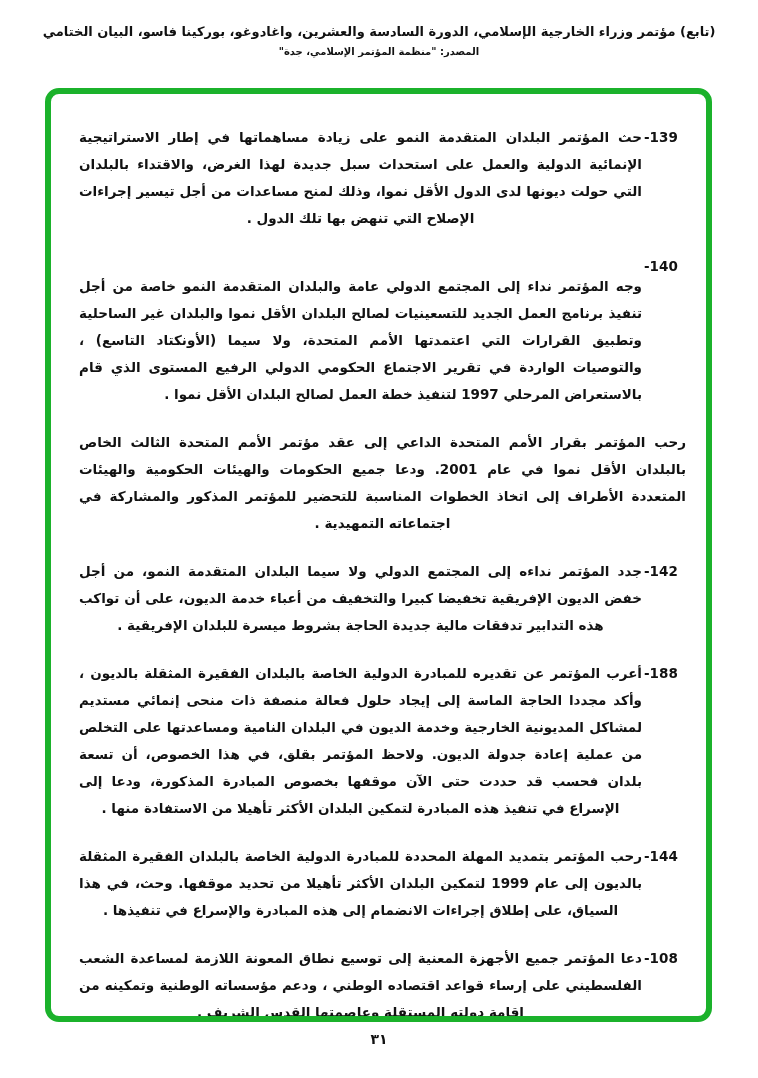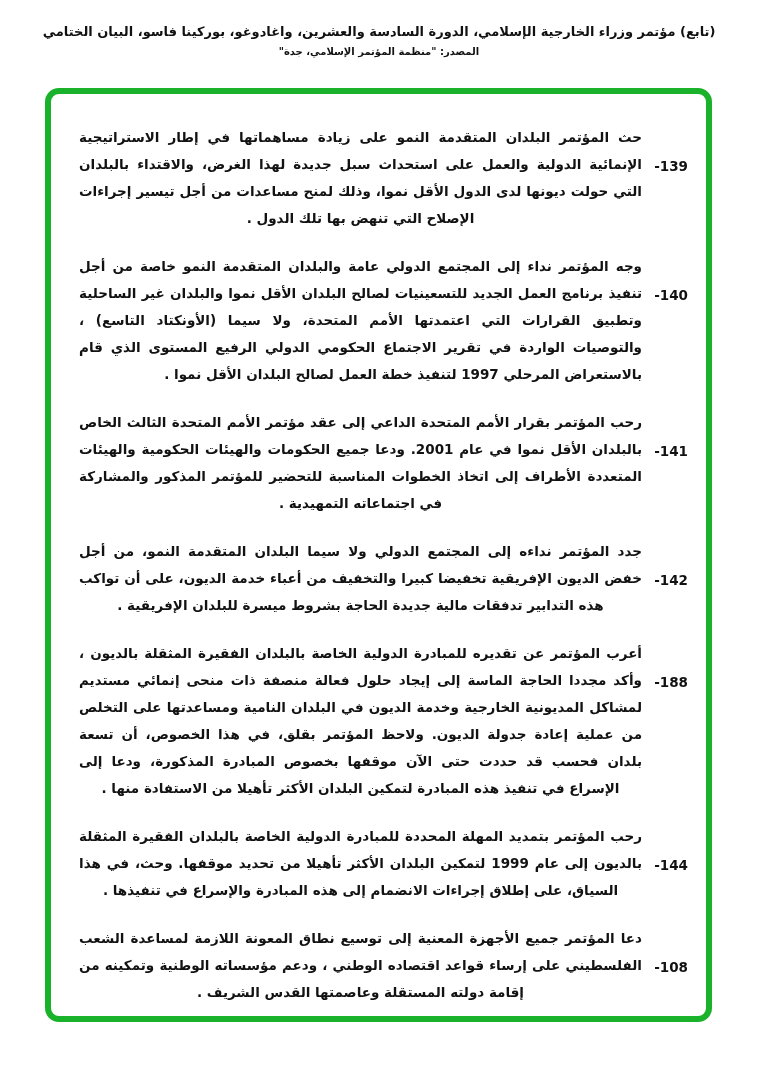--- a/index.html
+++ b/index.html
@@ -50,31 +50,31 @@
   .para {
     display: flex;
     margin-bottom: 21px;
     font-size: 13.5px;
     font-weight: bold;
     line-height: 27px;
     color: #121212;
   }
   .para-num {
     flex: 0 0 44px;
-    text-align: right;
-    margin-top: 29px;
+    text-align: left;
   }
   .para-text {
     flex: 1;
     text-align: justify;
     text-align-last: center;
     padding-right: 2px;
   }
   .para-text.flush-right {
     text-align-last: right;
+    margin-top: 20px;
   }
   .page-num {
     position: absolute;
     top: 1031px;
     left: 0;
     right: 0;
     text-align: center;
     font-size: 14px;
     font-weight: bold;
   }
@@ -95,21 +95,20 @@
       <span class="para-num">139-</span>
       <span class="para-text">حث المؤتمر البلدان المتقدمة النمو على زيادة مساهماتها في إطار الاستراتيجية الإنمائية الدولية والعمل على استحداث سبل جديدة لهذا الغرض، والاقتداء بالبلدان التي حولت ديونها لدى الدول الأقل نموا، وذلك لمنح مساعدات من أجل تيسير إجراءات الإصلاح التي تنهض بها تلك الدول .</span>
     </div>
 
     <div class="para">
       <span class="para-num">140-</span>
       <span class="para-text flush-right">وجه المؤتمر نداء إلى المجتمع الدولي عامة والبلدان المتقدمة النمو خاصة من أجل تنفيذ برنامج العمل الجديد للتسعينيات لصالح البلدان الأقل نموا والبلدان غير الساحلية وتطبيق القرارات التي اعتمدتها الأمم المتحدة، ولا سيما (الأونكتاد التاسع) ، والتوصيات الواردة في تقرير الاجتماع الحكومي الدولي الرفيع المستوى الذي قام بالاستعراض المرحلي 1997 لتنفيذ خطة العمل لصالح البلدان الأقل نموا .</span>
     </div>
 
     <div class="para">
-      <span class="para-num">141-</span>
       <span class="para-text">رحب المؤتمر بقرار الأمم المتحدة الداعي إلى عقد مؤتمر الأمم المتحدة الثالث الخاص بالبلدان الأقل نموا في عام 2001. ودعا جميع الحكومات والهيئات الحكومية والهيئات المتعددة الأطراف إلى اتخاذ الخطوات المناسبة للتحضير للمؤتمر المذكور والمشاركة في اجتماعاته التمهيدية .</span>
     </div>
 
     <div class="para">
       <span class="para-num">142-</span>
       <span class="para-text">جدد المؤتمر نداءه إلى المجتمع الدولي ولا سيما البلدان المتقدمة النمو، من أجل خفض الديون الإفريقية تخفيضا كبيرا والتخفيف من أعباء خدمة الديون، على أن تواكب هذه التدابير تدفقات مالية جديدة الحاجة بشروط ميسرة للبلدان الإفريقية .</span>
     </div>
 
     <div class="para">
       <span class="para-num">188-</span>
@@ -121,14 +120,15 @@
       <span class="para-text">رحب المؤتمر بتمديد المهلة المحددة للمبادرة الدولية الخاصة بالبلدان الفقيرة المثقلة بالديون إلى عام 1999 لتمكين البلدان الأكثر تأهيلا من تحديد موقفها. وحث، في هذا السياق، على إطلاق إجراءات الانضمام إلى هذه المبادرة والإسراع في تنفيذها .</span>
     </div>
 
     <div class="para">
       <span class="para-num">108-</span>
       <span class="para-text">دعا المؤتمر جميع الأجهزة المعنية إلى توسيع نطاق المعونة اللازمة لمساعدة الشعب الفلسطيني على إرساء قواعد اقتصاده الوطني ، ودعم مؤسساته الوطنية وتمكينه من إقامة دولته المستقلة وعاصمتها القدس الشريف .</span>
     </div>
 
   </div>
 
+  <div class="page-num">٣١</div>
 
 </div>
 
 </body></html>

